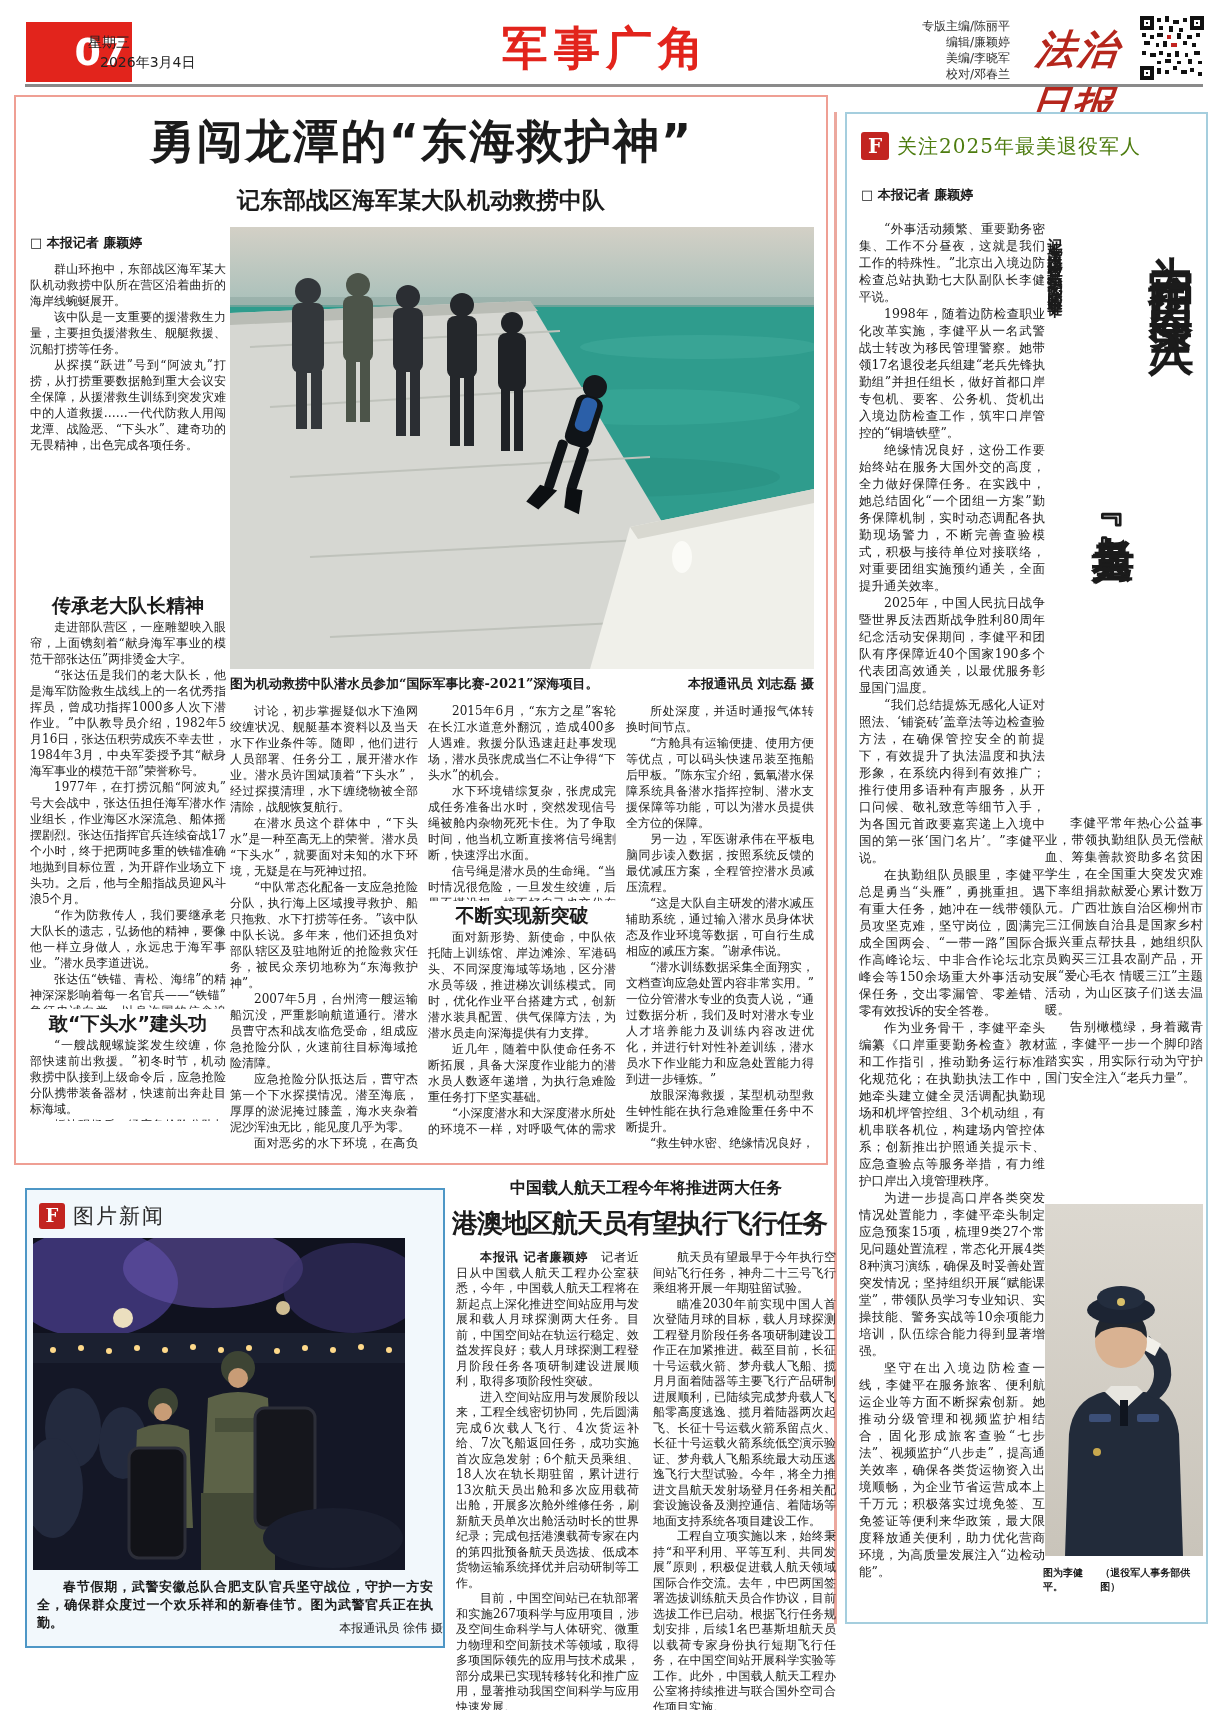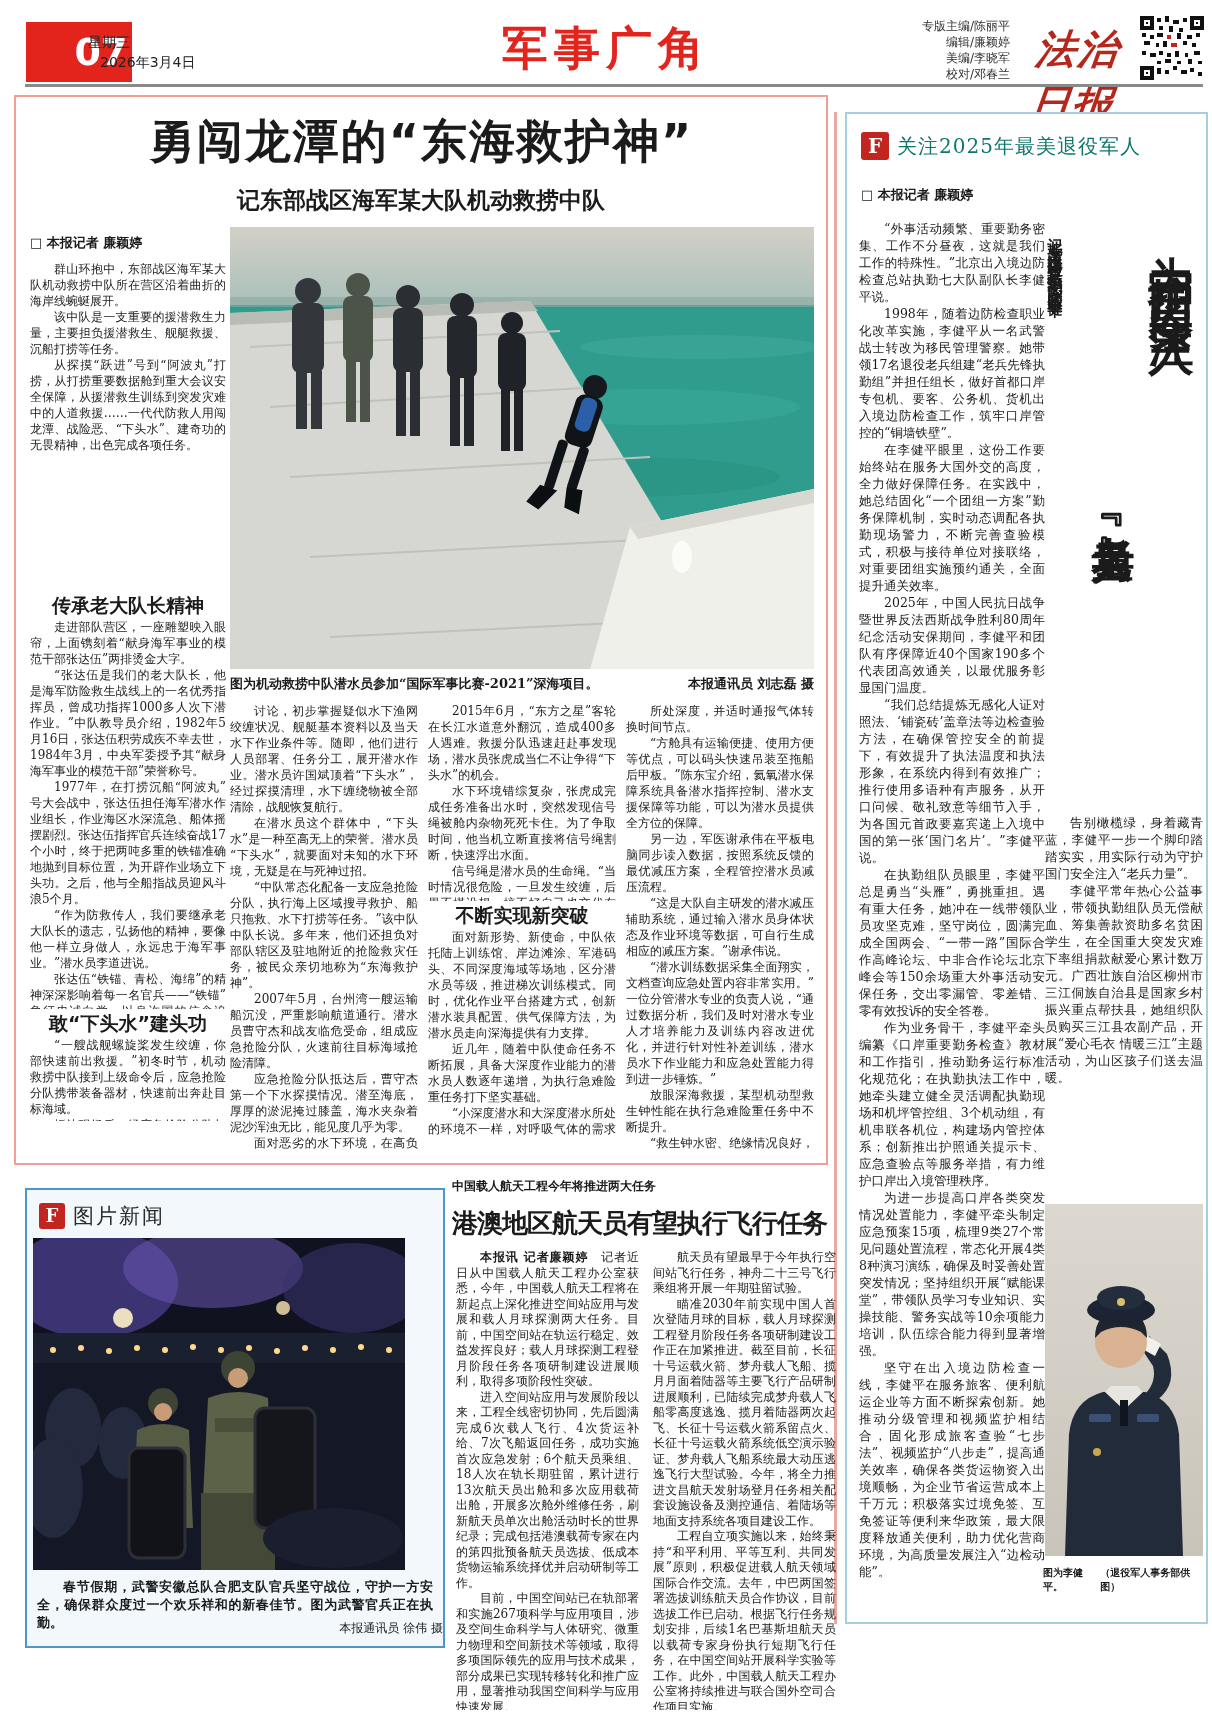--- a/index.html
+++ b/index.html
@@ -39,21 +39,21 @@
   .col4{left:610px;top:606px;width:188px;height:446px;}
   .main-photo{left:214px;top:130px;width:584px;height:442px;background:#9fc4bd;}
   .caption-row{left:214px;top:578px;width:584px;display:flex;justify-content:space-between;
            font-size:13px;font-weight:bold;}
   
   .v-divider{left:834px;top:112px;width:3px;height:1512px;background:#eca89e;}
   .sidebar{left:845px;top:112px;width:359px;height:1508px;border:2px solid #a5cede;background:#fff;}
   .sb-header{left:14px;top:18px;display:flex;align-items:center;gap:8px;}
   .f-logo{width:28px;height:28px;background:#c22420;color:#fff;text-align:center;line-height:28px;
            font-weight:bold;font-size:20px;font-family:"DejaVu Serif",serif;border-radius:3px;}
-  .sb-label{font-size:20px;color:#0f766e;letter-spacing:1px;}
+  .sb-label{font-size:20px;color:#4d7c0f;letter-spacing:1px;}
   .sb-byline{left:14px;top:72px;font-size:13px;font-weight:bold;}
   .sb-col1{left:12px;top:106px;width:186px;height:1388px;font-size:12.5px;line-height:17px;overflow:hidden;}
   .sb-col2{left:198px;top:700px;width:158px;height:382px;font-size:12.5px;line-height:17px;overflow:hidden;}
   .v-subhead{left:198px;top:112px;height:480px;writing-mode:vertical-rl;font-size:15px;
            font-weight:bold;letter-spacing:3px;font-family:"DejaVu Sans",sans-serif;}
   .v-head-main{left:294px;top:106px;height:560px;writing-mode:vertical-rl;font-size:45px;
            font-weight:bold;letter-spacing:9px;font-family:"DejaVu Serif",serif;}
   .v-head-quote{left:238px;top:386px;height:310px;writing-mode:vertical-rl;font-size:43px;
            font-weight:bold;letter-spacing:2px;font-family:"DejaVu Serif",serif;}
   .sb-photo{left:198px;top:1090px;width:158px;height:352px;background:#d6d2ca;}
@@ -62,21 +62,21 @@
   
   .pn-box{left:25px;top:1188px;width:416px;height:456px;border:2px solid #4e97c6;background:#f2f8fc;}
   .pn-header{left:12px;top:12px;display:flex;align-items:center;gap:8px;}
   .pn-label{font-size:21px;color:#2b2b2b;letter-spacing:2px;}
   .pn-photo{left:6px;top:48px;width:372px;height:332px;background:#141826;}
   .pn-caption{left:10px;top:388px;width:396px;font-size:13px;font-weight:bold;line-height:18px;
            text-align:justify;text-indent:2em;margin:0;}
   .pn-credit{left:0;top:430px;width:416px;text-align:right;font-size:12px;font-weight:normal;}
   
   .space-art{left:452px;top:1174px;width:388px;height:540px;overflow:hidden;}
-  .sp-kicker{left:0;top:4px;width:388px;text-align:left;font-size:12px;font-weight:bold;
+  .sp-kicker{left:0;top:4px;width:388px;text-align:center;font-size:16px;font-weight:bold;
            font-family:"DejaVu Sans","Liberation Sans",sans-serif;}
   .sp-headline{left:0;top:32px;width:388px;text-align:left;font-size:26px;font-weight:bold;
            white-space:nowrap;font-family:"DejaVu Sans","Liberation Sans",sans-serif;letter-spacing:-1px;}
   .sp-cols{left:4px;top:76px;width:380px;display:flex;gap:14px;}
   .sp-col{width:183px;height:460px;overflow:hidden;font-size:12px;line-height:15.5px;}
 </style>
 </head>
 <body>
 
 <div class="page">
@@ -285,31 +285,31 @@
     </div>
     <div class="abs sb-byline">□ 本报记者 廉颖婷</div>
 
     <div class="abs v-head-main">为守护国门安全注入</div>
     <div class="abs v-head-quote">『老兵力量』</div>
     <div class="abs v-subhead">记北京出入境边防检查总站执勤七大队副队长李健平</div>
 
     <div class="abs sb-col1">
         <p class="para">“外事活动频繁、重要勤务密集、工作不分昼夜，这就是我们工作的特殊性。”北京出入境边防检查总站执勤七大队副队长李健平说。</p>
         <p class="para">1998年，随着边防检查职业化改革实施，李健平从一名武警战士转改为移民管理警察。她带领17名退役老兵组建“老兵先锋执勤组”并担任组长，做好首都口岸专包机、要客、公务机、货机出入境边防检查工作，筑牢口岸管控的“铜墙铁壁”。</p>
-        <p class="para">在李健平眼里，这份工作要始终站在服务大国外交的高度，全力做好保障任务。在实践中，她总结固化“一个团组一方案”勤务保障机制，实时动态调配各执勤现场警力，不断完善查验模式，积极与接待单位对接联络，对重要团组实施预约通关，全面提升通关效率。</p>
+        <p class="para">绝缘情况良好，这份工作要始终站在服务大国外交的高度，全力做好保障任务。在实践中，她总结固化“一个团组一方案”勤务保障机制，实时动态调配各执勤现场警力，不断完善查验模式，积极与接待单位对接联络，对重要团组实施预约通关，全面提升通关效率。</p>
         <p class="para">2025年，中国人民抗日战争暨世界反法西斯战争胜利80周年纪念活动安保期间，李健平和团队有序保障近40个国家190多个代表团高效通关，以最优服务彰显国门温度。</p>
         <p class="para">“我们总结提炼无感化人证对照法、‘铺瓷砖’盖章法等边检查验方法，在确保管控安全的前提下，有效提升了执法温度和执法形象，在系统内得到有效推广；推行使用多语种有声服务，从开口问候、敬礼致意等细节入手，为各国元首政要嘉宾递上入境中国的第一张‘国门名片’。”李健平说。</p>
         <p class="para">在执勤组队员眼里，李健平总是勇当“头雁”，勇挑重担。遇有重大任务，她冲在一线带领队员攻坚克难，坚守岗位，圆满完成全国两会、“一带一路”国际合作高峰论坛、中非合作论坛北京峰会等150余场重大外事活动安保任务，交出零漏管、零差错、零有效投诉的安全答卷。</p>
         <p class="para">作为业务骨干，李健平牵头编纂《口岸重要勤务检查》教材和工作指引，推动勤务运行标准化规范化；在执勤执法工作中，她牵头建立健全灵活调配执勤现场和机坪管控组、3个机动组，有机串联各机位，构建场内管控体系；创新推出护照通关提示卡、应急查验点等服务举措，有力维护口岸出入境管理秩序。</p>
         <p class="para">为进一步提高口岸各类突发情况处置能力，李健平牵头制定应急预案15项，梳理9类27个常见问题处置流程，常态化开展4类8种演习演练，确保及时妥善处置突发情况；坚持组织开展“赋能课堂”，带领队员学习专业知识、实操技能、警务实战等10余项能力培训，队伍综合能力得到显著增强。</p>
         <p class="para">坚守在出入境边防检查一线，李健平在服务旅客、便利航运企业等方面不断探索创新。她推动分级管理和视频监护相结合，固化形成旅客查验“七步法”、视频监护“八步走”，提高通关效率，确保各类货运物资入出境顺畅，为企业节省运营成本上千万元；积极落实过境免签、互免签证等便利来华政策，最大限度释放通关便利，助力优化营商环境，为高质量发展注入“边检动能”。</p>
       </div>
     <div class="abs sb-col2">
+        <p class="para">李健平常年热心公益事业，带领执勤组队员无偿献血、筹集善款资助多名贫困学生，在全国重大突发灾难下率组捐款献爱心累计数万元。广西壮族自治区柳州市三江侗族自治县是国家乡村振兴重点帮扶县，她组织队员购买三江县农副产品，开展“爱心毛衣 情暖三江”主题活动，为山区孩子们送去温暖。</p>
         <p class="para">告别橄榄绿，身着藏青蓝，李健平一步一个脚印踏踏实实，用实际行动为守护国门安全注入“老兵力量”。</p>
-        <p class="para">李健平常年热心公益事业，带领执勤组队员无偿献血、筹集善款资助多名贫困学生，在全国重大突发灾难下率组捐款献爱心累计数万元。广西壮族自治区柳州市三江侗族自治县是国家乡村振兴重点帮扶县，她组织队员购买三江县农副产品，开展“爱心毛衣 情暖三江”主题活动，为山区孩子们送去温暖。</p>
       </div>
 
     <div class="abs sb-photo">
       <svg width="158" height="352" viewBox="0 0 158 352">
         <defs>
           <linearGradient id="wall" x1="0" y1="0" x2="0" y2="1">
             <stop offset="0" stop-color="#dcd8d0"></stop>
               <stop offset="1" stop-color="#c9c4ba"></stop>
           </linearGradient>
         </defs>

